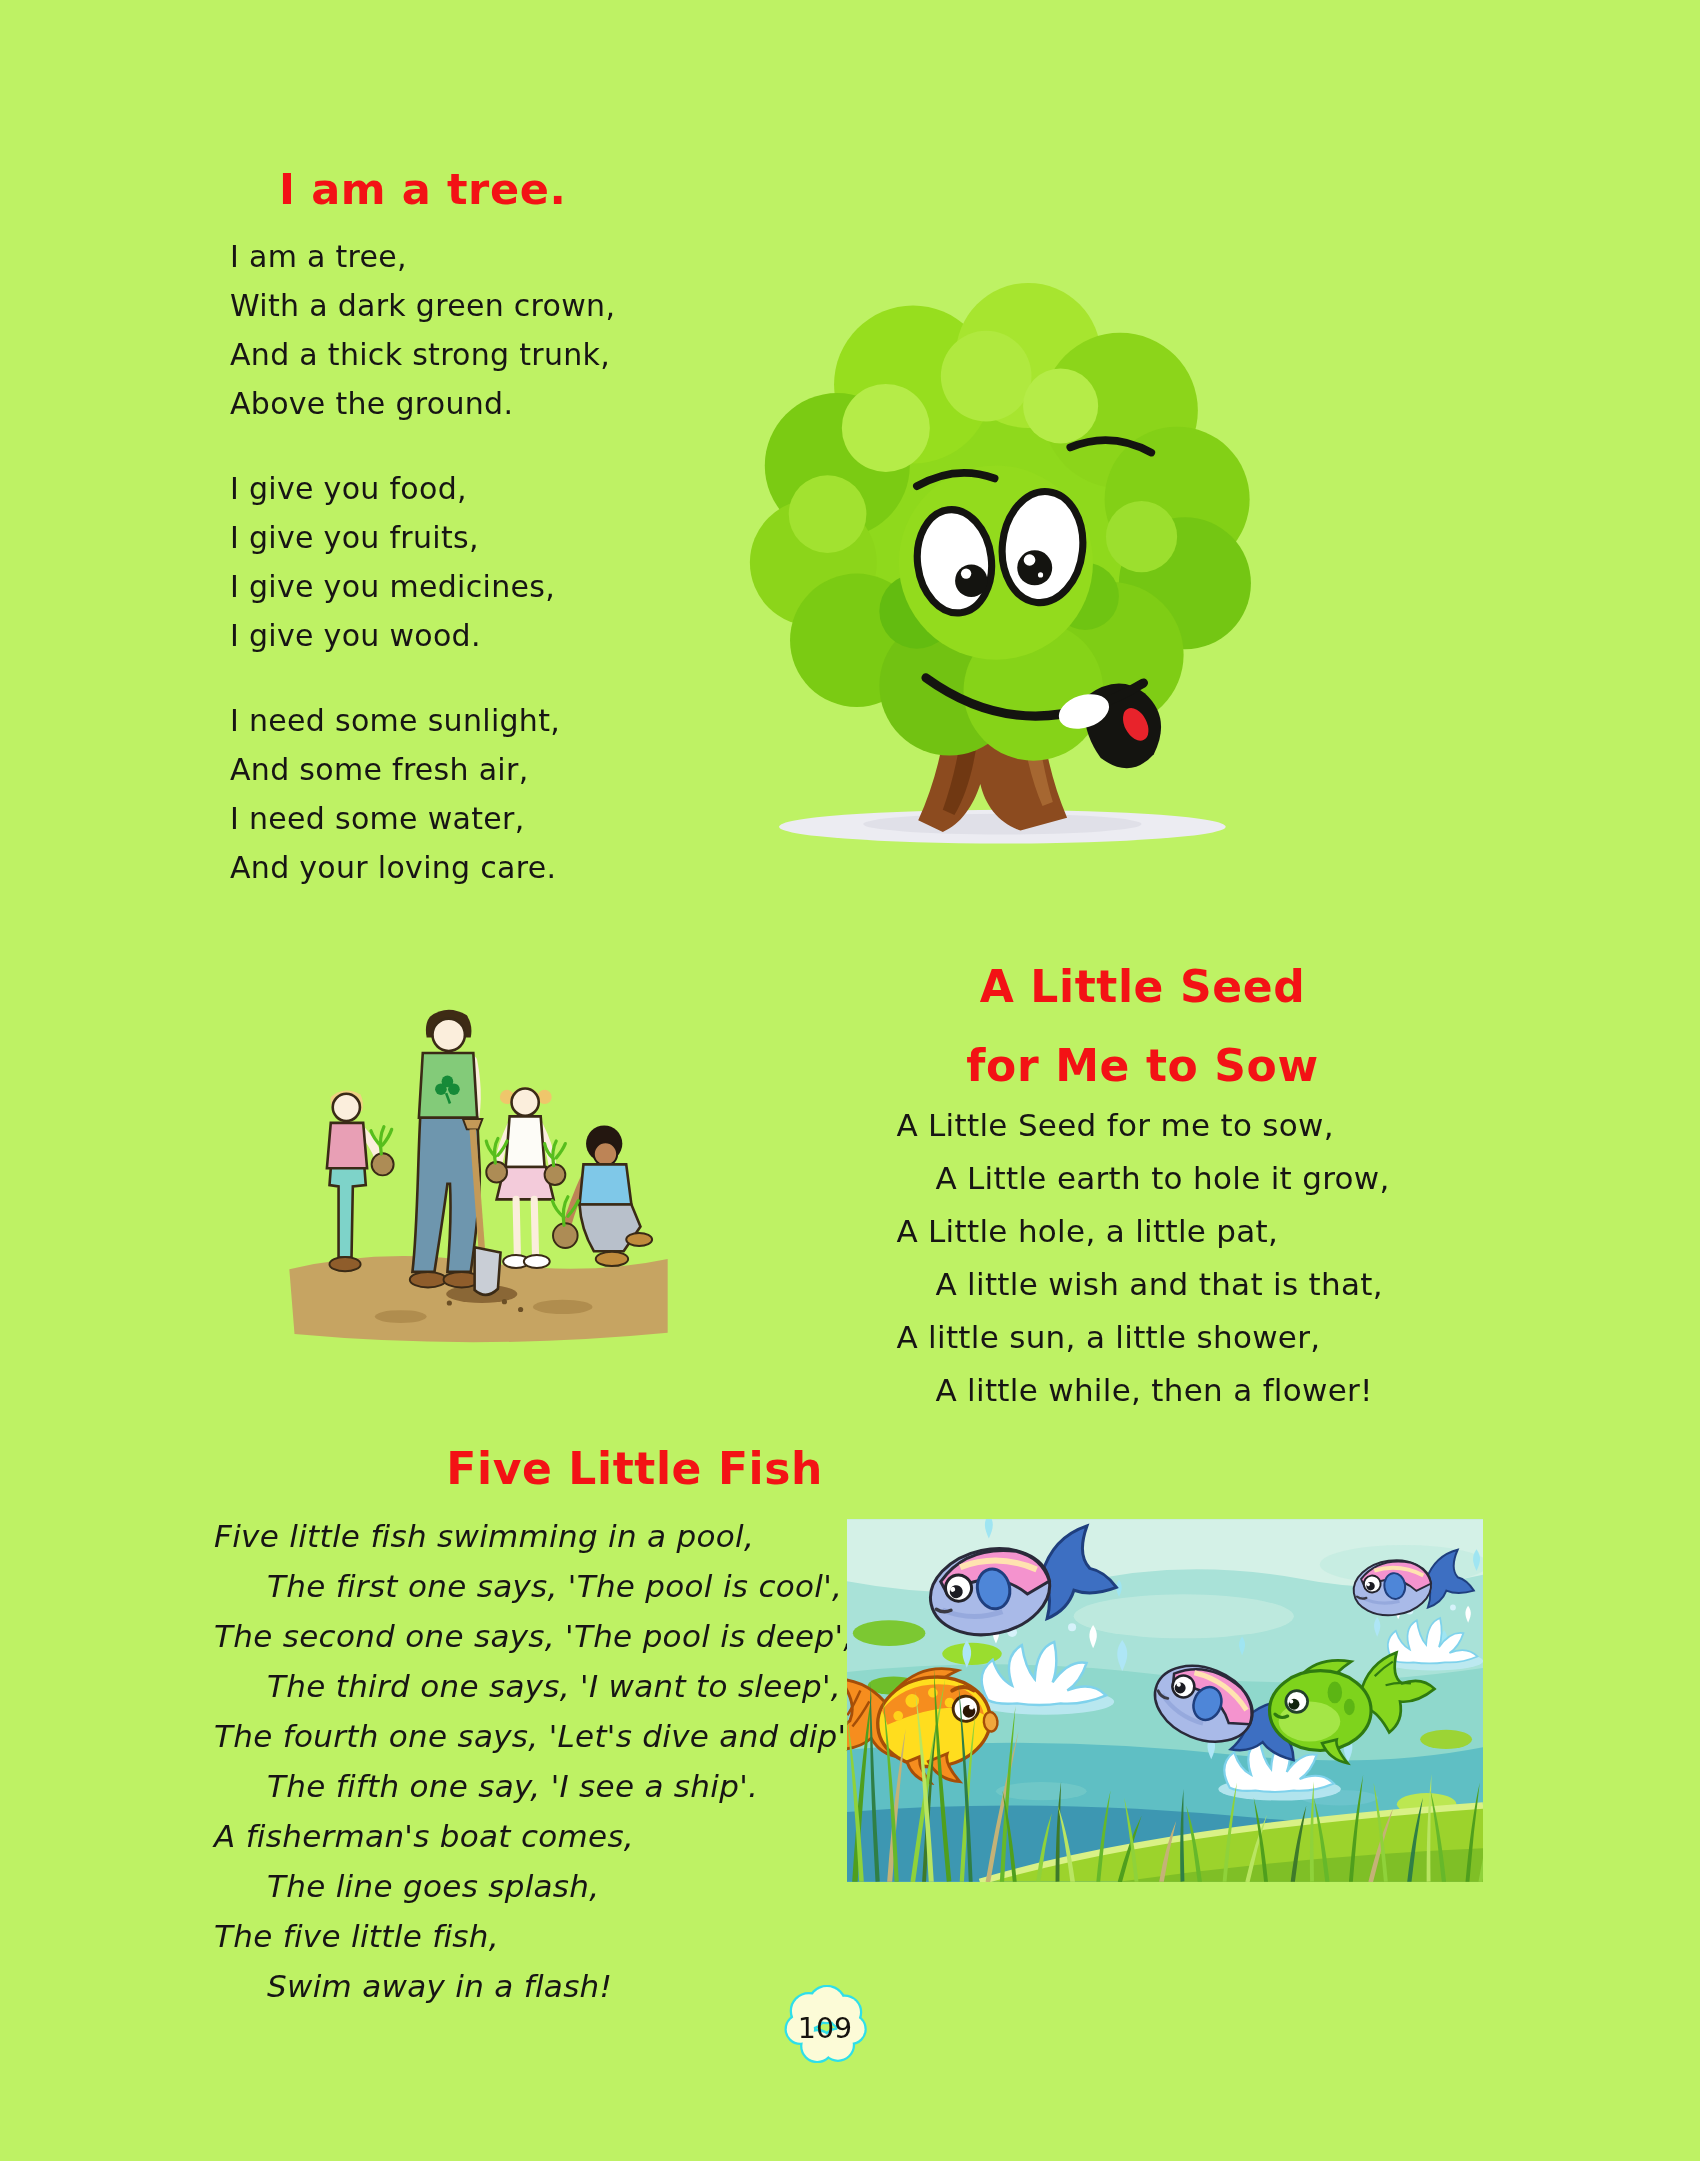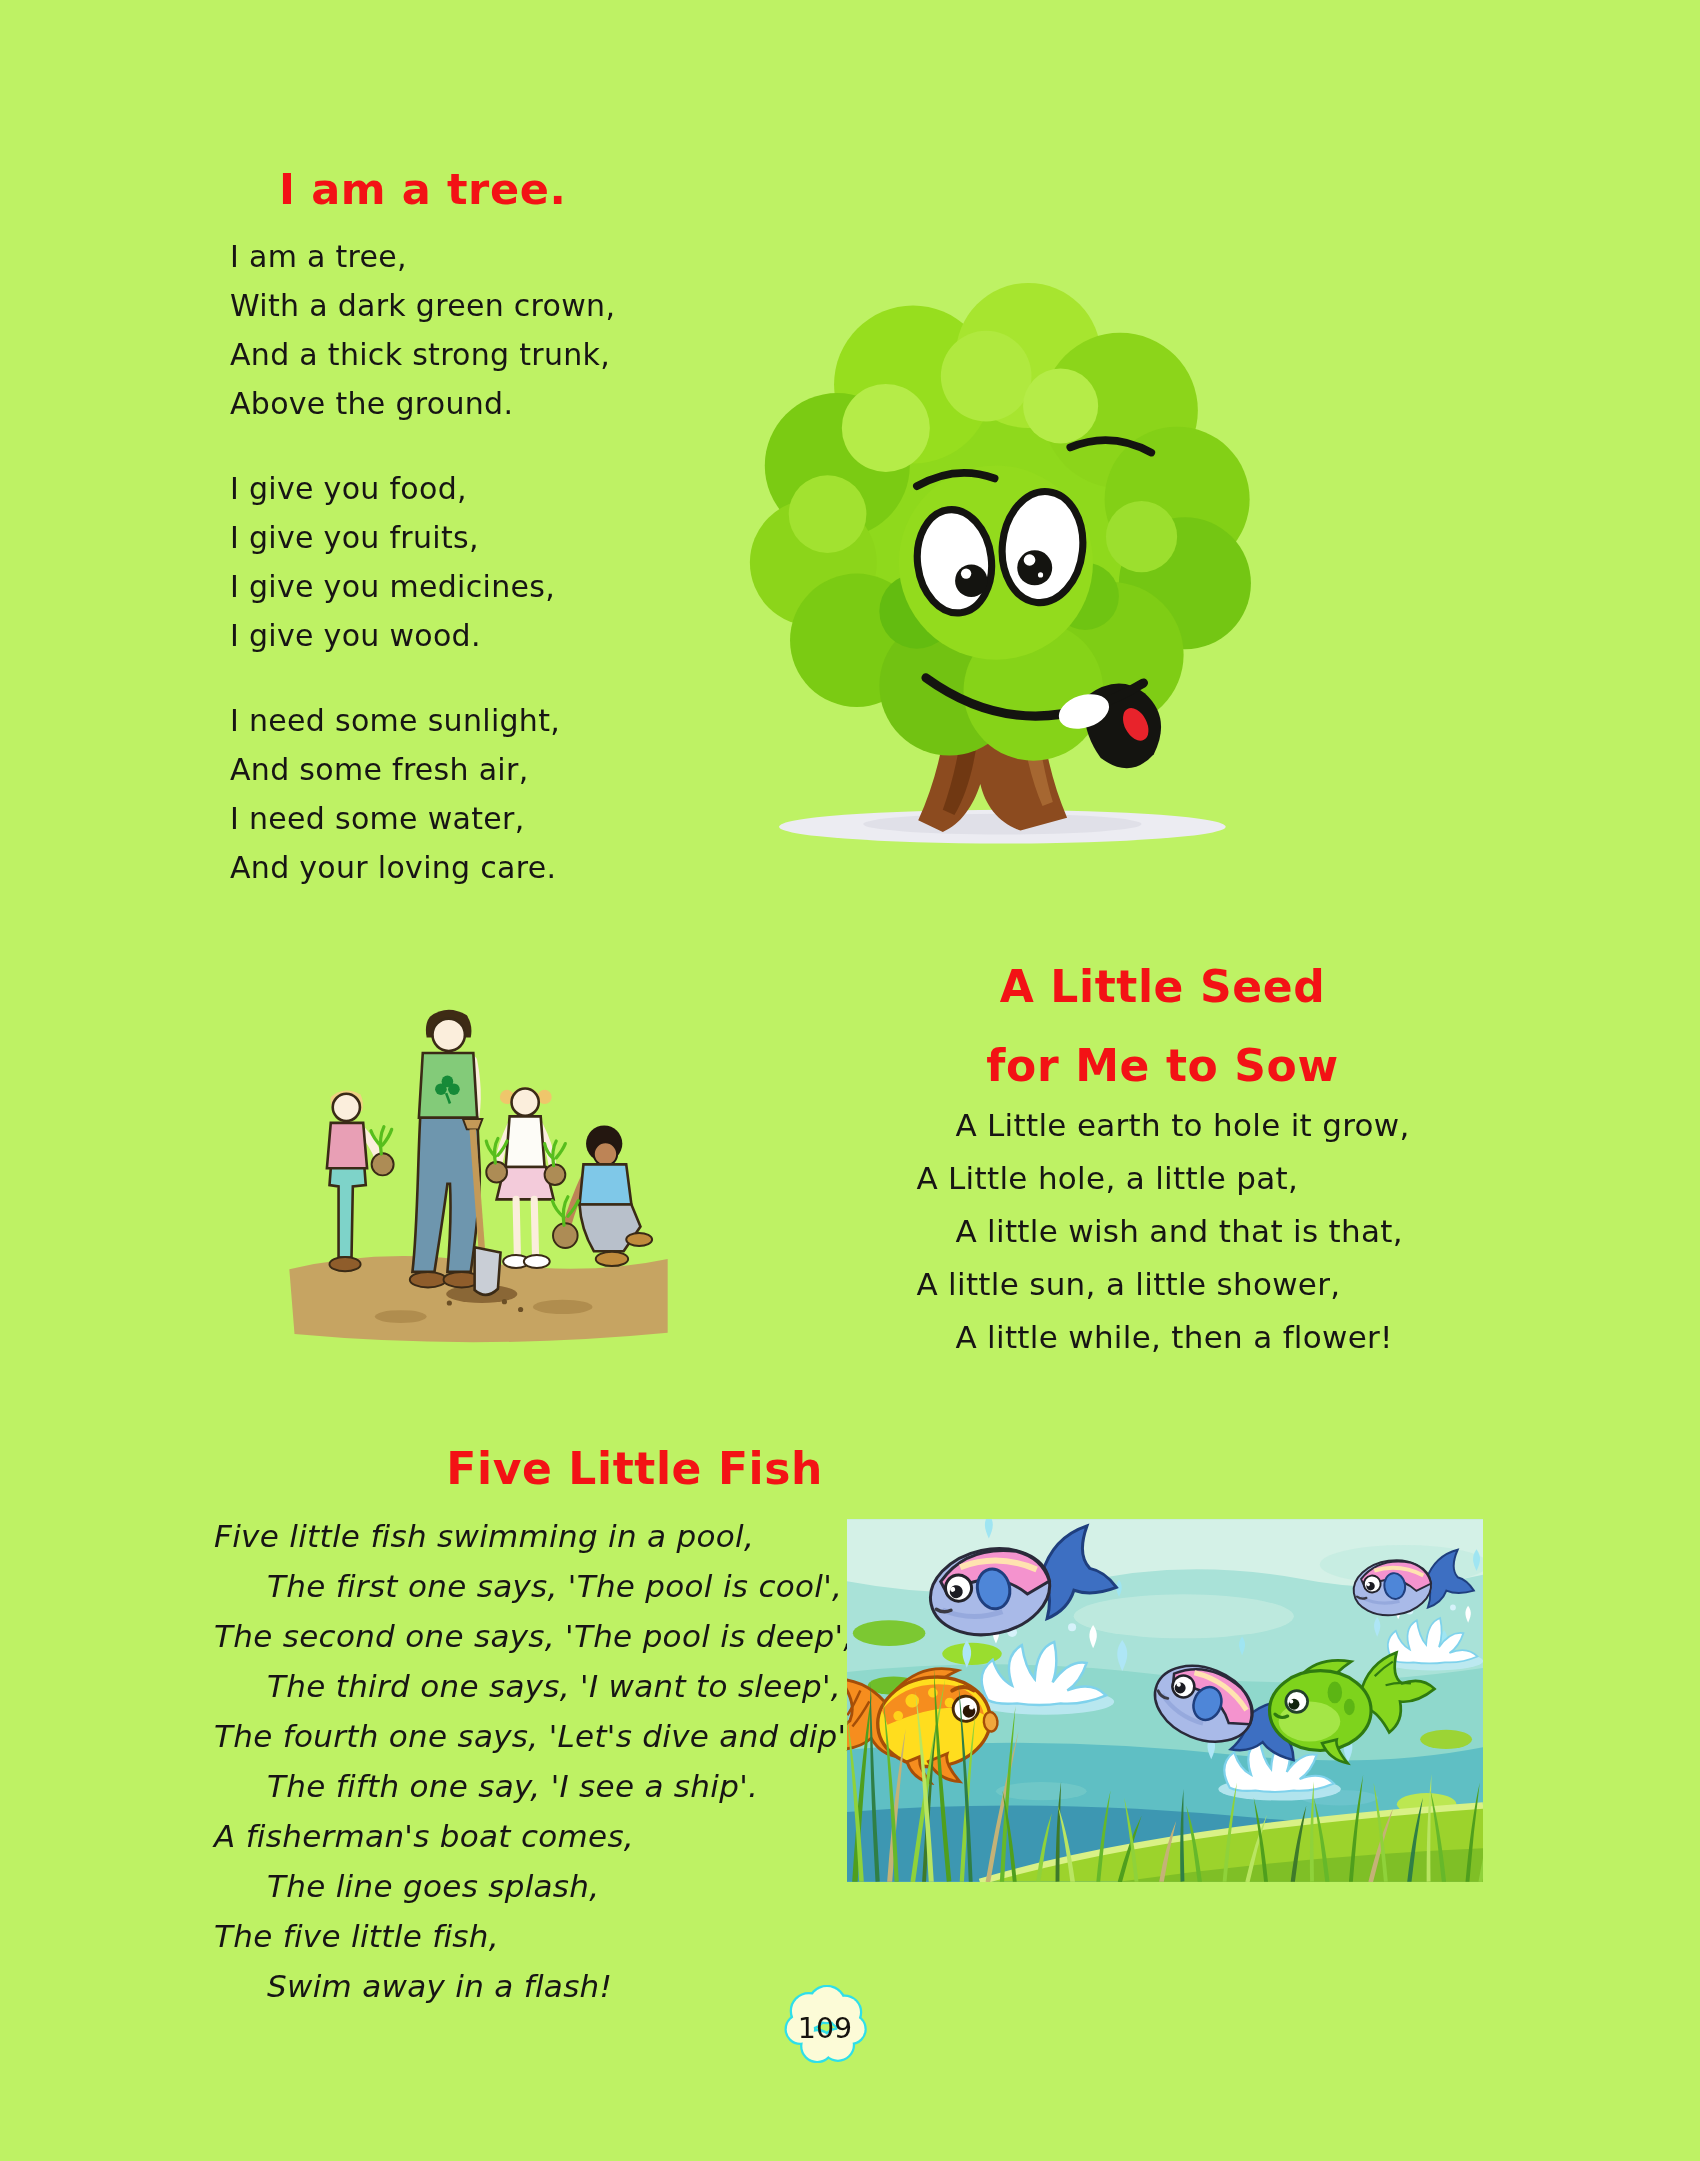--- a/index.html
+++ b/index.html
@@ -8,21 +8,21 @@
   .poem{position:absolute;}
   .title{color:#F31215;font-weight:bold;font-size:43px;margin:0;letter-spacing:0.6px;white-space:nowrap;}
   .line{font-size:31px;line-height:50px;letter-spacing:0.3px;white-space:nowrap;}
   
   .poem-1{left:230px;top:164px;}
   .poem-1 .title{margin-left:49px;}
   .poem-1 .stanza{margin-top:18px;}
   .poem-1 .stanza + .stanza{margin-top:36px;}
   .poem-1 .line{font-size:30px;line-height:49px;}
   
-  .poem-2{left:897px;top:947px;width:531px;}
+  .poem-2{left:877px;top:947px;width:531px;}
   .poem-2 .title{text-align:center;font-size:44px;line-height:79px;}
   .poem-2 .lines{margin-top:-6.5px;margin-left:19.4px;}
   .poem-2 .line{line-height:53px;}
   .p2-indent{padding-left:39px;}
   
   .poem-3{left:214px;top:1439px;width:609px;}
   .poem-3 .title{text-align:right;font-size:44px;line-height:60px;}
   .poem-3 .lines{margin-top:11.7px;font-style:italic;}
   .p3-indent{padding-left:53px;}
   
@@ -112,20 +112,21 @@
       </g>
     </g>
   </svg>
 
   <section class="poem poem-2">
     <h1 class="title">
       <div>A Little Seed</div>
       <div>for Me to Sow</div>
     </h1>
     <div class="lines">
+      <div class="line">A Little Seed for me to sow,</div>
       <div class="line p2-indent">A Little earth to hole it grow,</div>
       <div class="line">A Little hole, a little pat,</div>
       <div class="line p2-indent">A little wish and that is that,</div>
       <div class="line">A little sun, a little shower,</div>
       <div class="line p2-indent">A little while, then a flower!</div>
     </div>
   </section>
 
   <svg class="art family-svg" viewBox="0 0 600 585">
     <g>

